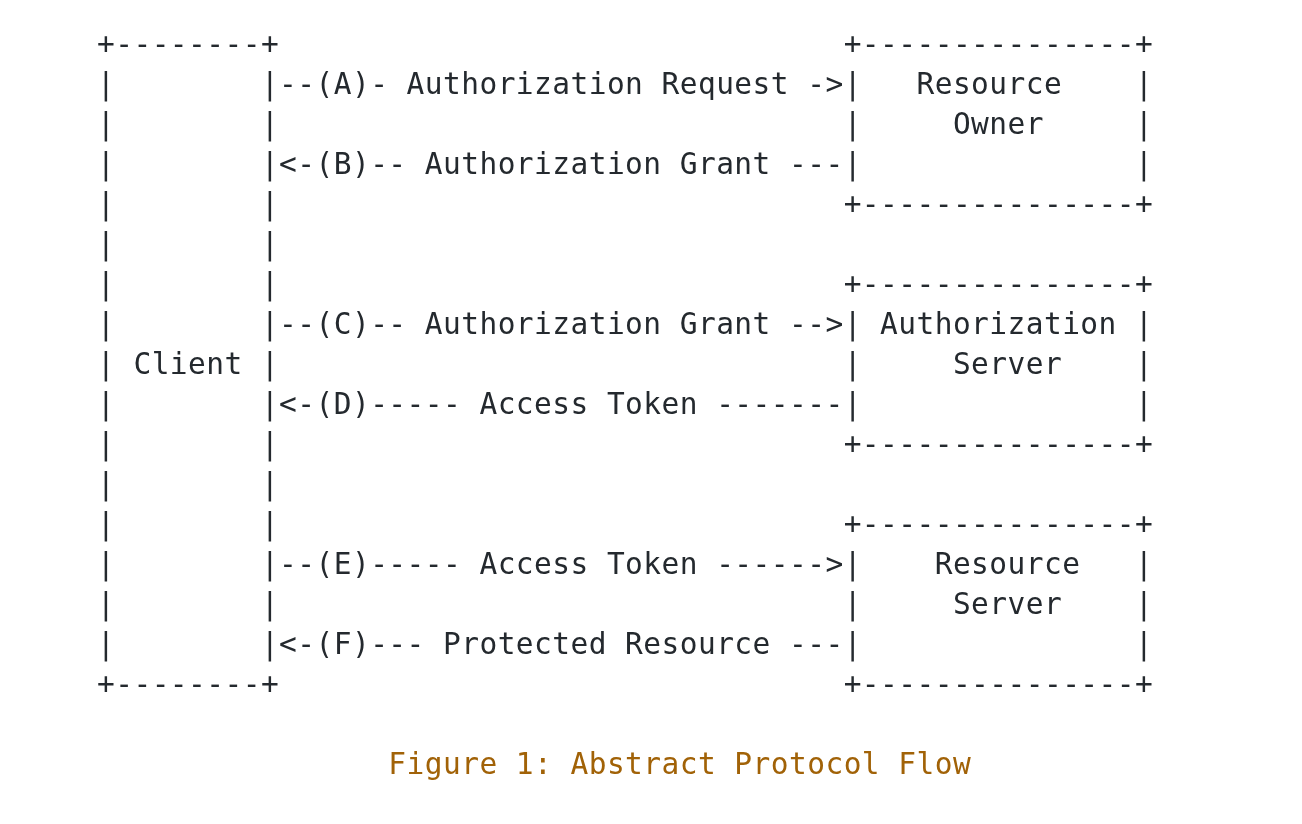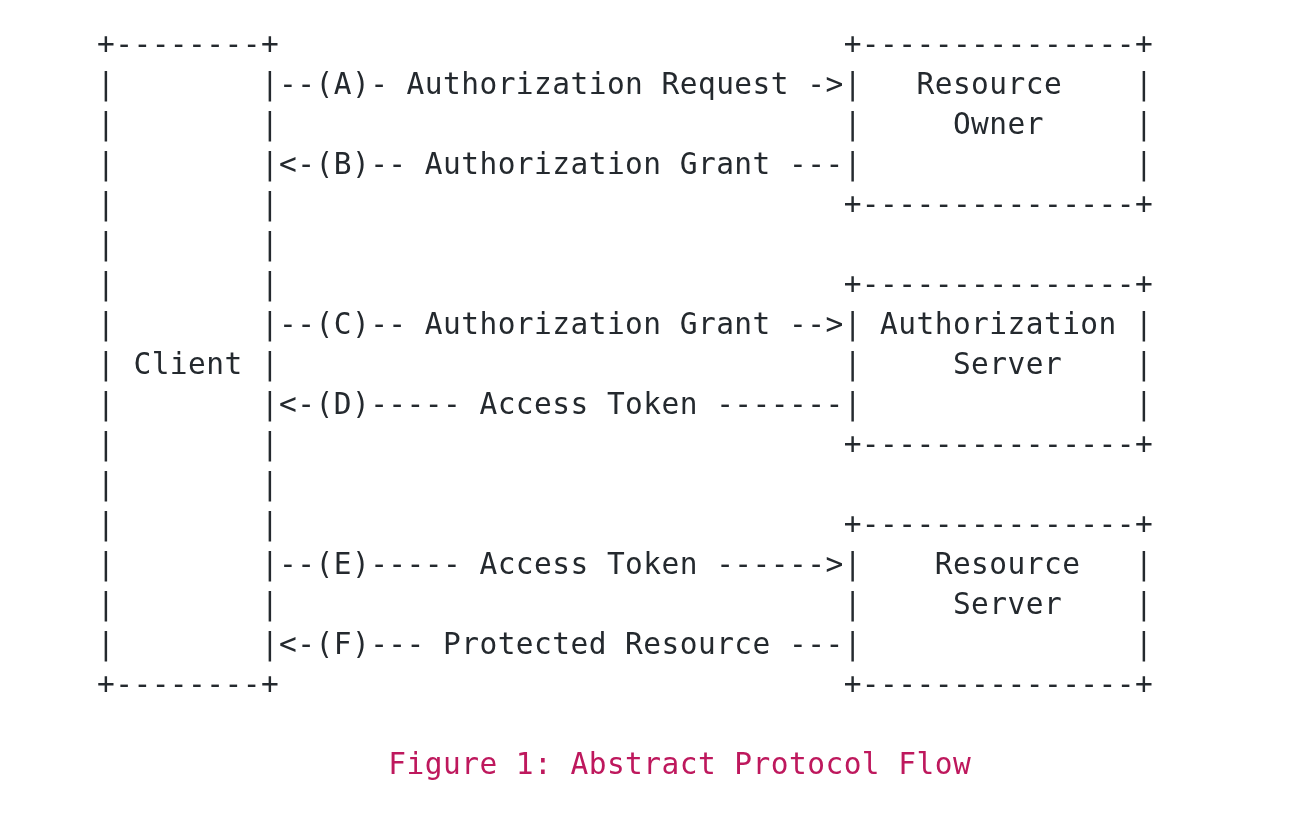--- a/index.html
+++ b/index.html
@@ -39,21 +39,21 @@
   pre.ascii-caption {
     position: absolute;
     left: 97px;
     top: 744px;
     margin: 0;
     padding: 0;
     font-family: "DejaVu Sans Mono", "Liberation Mono", monospace;
     font-size: 29.5px;
     line-height: 40px;
     letter-spacing: 0.45px;
-    color: #be185d;
+    color: #a16207;
     white-space: pre;
     font-weight: 400;
     -webkit-font-smoothing: antialiased;
   }
 </style>
 </head>
 <body>
 
 <div id="figure-root">
 

